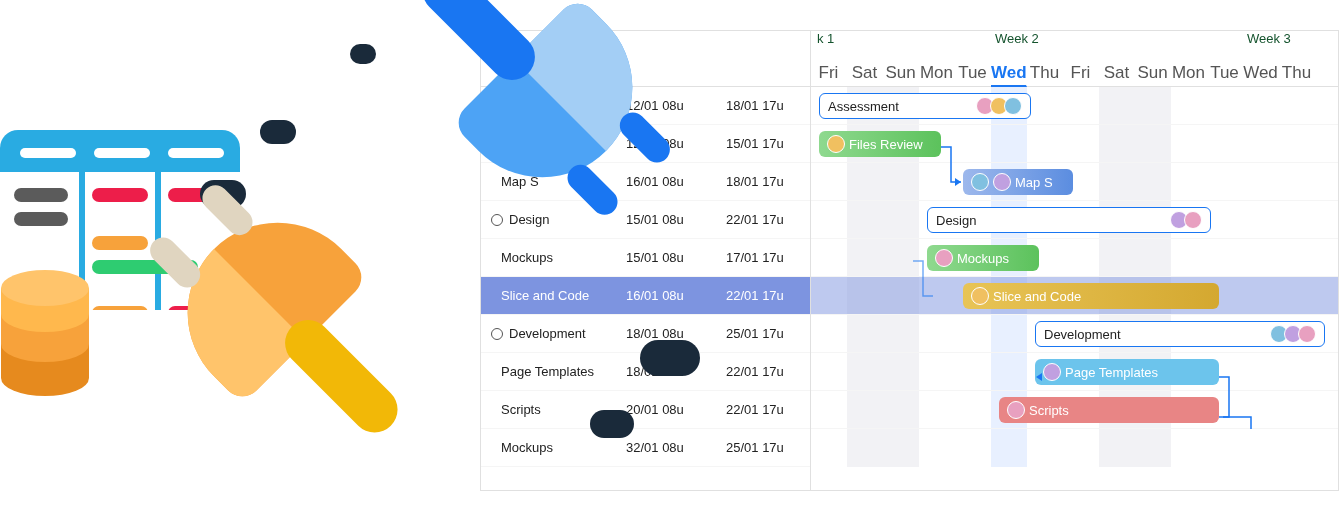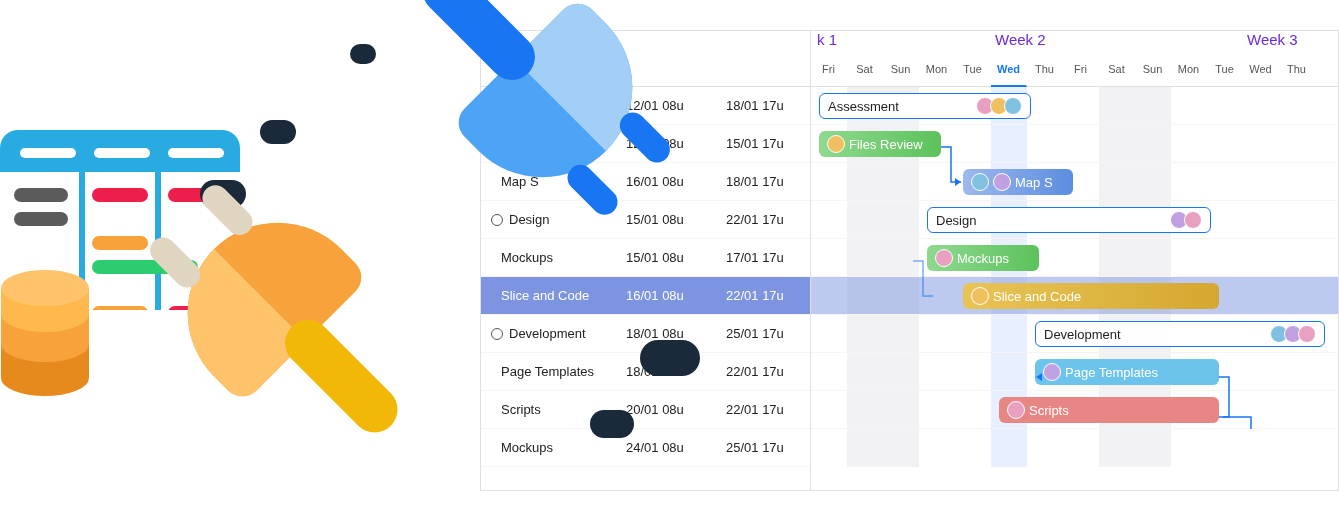--- a/index.html
+++ b/index.html
@@ -17,24 +17,24 @@
 .gantt-row { display: flex; height: 38px; align-items: center; font-size: 13px; color: #222; border-bottom: 1px solid #f5f5f5; }
 .gantt-row.selected { background: #7d94e0; color: #fff; }
 .gantt-row .col-name { flex: 1; padding: 0 10px; display: flex; align-items: center; gap: 6px; overflow: hidden; }
 .gantt-row .col-start { width: 100px; padding: 0 6px; white-space: nowrap; }
 .gantt-row .col-end { width: 90px; padding: 0 6px; white-space: nowrap; }
 .indent-1 { padding-left: 20px !important; }
 .chev { width: 12px; height: 12px; border: 1.5px solid #555; border-radius: 50%; position: relative; flex-shrink: 0; }
 
 .gantt-right { flex: 1; position: relative; overflow: hidden; }
 .timeline-header { height: 56px; border-bottom: 1px solid #e0e0e0; position: relative; }
-.week-labels { height: 26px; display: flex; font-size: 15px; color: #6d28d9; position: relative; }
+.week-labels { height: 26px; display: flex; font-size: 13px; color: #14532d; position: relative; }
 .week-labels span { position: absolute; }
 .day-labels { height: 30px; display: flex; }
-.day { width: 36px; text-align: center; font-size: 11px; color: #555; padding-top: 6px; border-right: 1px solid transparent; }
+.day { width: 36px; text-align: center; font-size: 17px; color: #555; padding-top: 6px; border-right: 1px solid transparent; }
 .day.current { color: #1976f2; font-weight: 600; border-bottom: 2px solid #1976f2; }
 
 .gantt-body { position: relative; }
 .grid-col { position: absolute; top: 0; bottom: 0; width: 36px; }
 .weekend { background: #f2f2f5; }
 .current-col { background: #e8f0ff; }
 .grid-overlay { position: absolute; inset: 0; }
 
 .bar-row { height: 38px; position: relative; border-bottom: 1px solid #f5f5f5; }
 .bar-row.sel { background: rgba(125,148,224,0.5); }
@@ -138,21 +138,21 @@
           <div class="col-name indent-1">
             <span>Scripts</span>
           </div>
           <div class="col-start">20/01 08u</div>
           <div class="col-end">22/01 17u</div>
         </div>
         <div class="gantt-row">
           <div class="col-name indent-1">
             <span>Mockups</span>
           </div>
-          <div class="col-start">24/01 08u</div>
+          <div class="col-start">32/01 08u</div>
           <div class="col-end">25/01 17u</div>
         </div>
       </div>
   </div>
   <div class="gantt-right">
     <div class="timeline-header">
       <div class="week-labels">
         <span style="left:6px">k 1</span>
         <span style="left:184px">Week 2</span>
         <span style="left:436px">Week 3</span>

